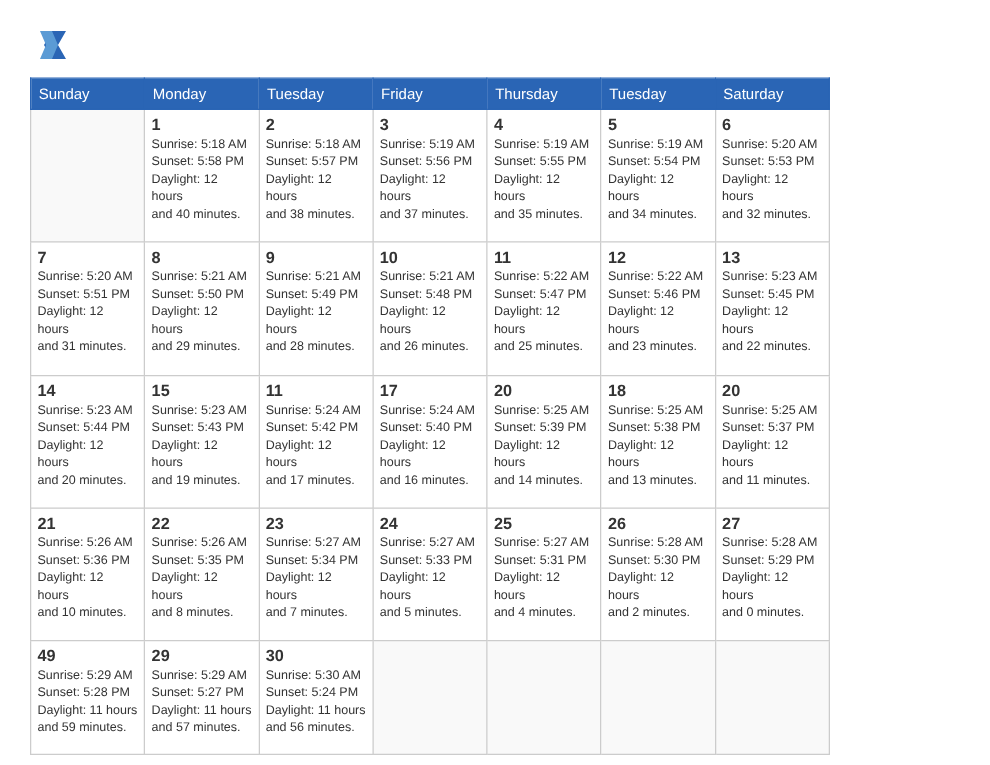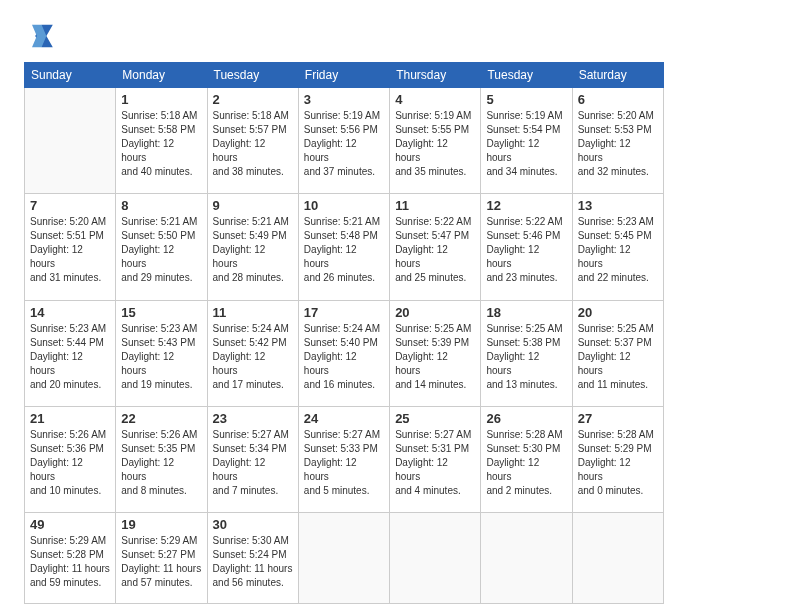--- a/index.html
+++ b/index.html
@@ -314,21 +314,21 @@
         </tr>
         <tr>
           <td>
             <span class="day-num">49</span>
             <div class="cell-info" style="white-space: pre-line;">Sunrise: 5:29 AM
 Sunset: 5:28 PM
 Daylight: 11 hours
 and 59 minutes.</div>
           </td>
           <td>
-            <span class="day-num">19</span>
+            <span class="day-num">29</span>
             <div class="cell-info" style="white-space: pre-line;">Sunrise: 5:29 AM
 Sunset: 5:27 PM
 Daylight: 11 hours
 and 57 minutes.</div>
           </td>
           <td>
             <span class="day-num">30</span>
             <div class="cell-info" style="white-space: pre-line;">Sunrise: 5:30 AM
 Sunset: 5:24 PM
 Daylight: 11 hours

